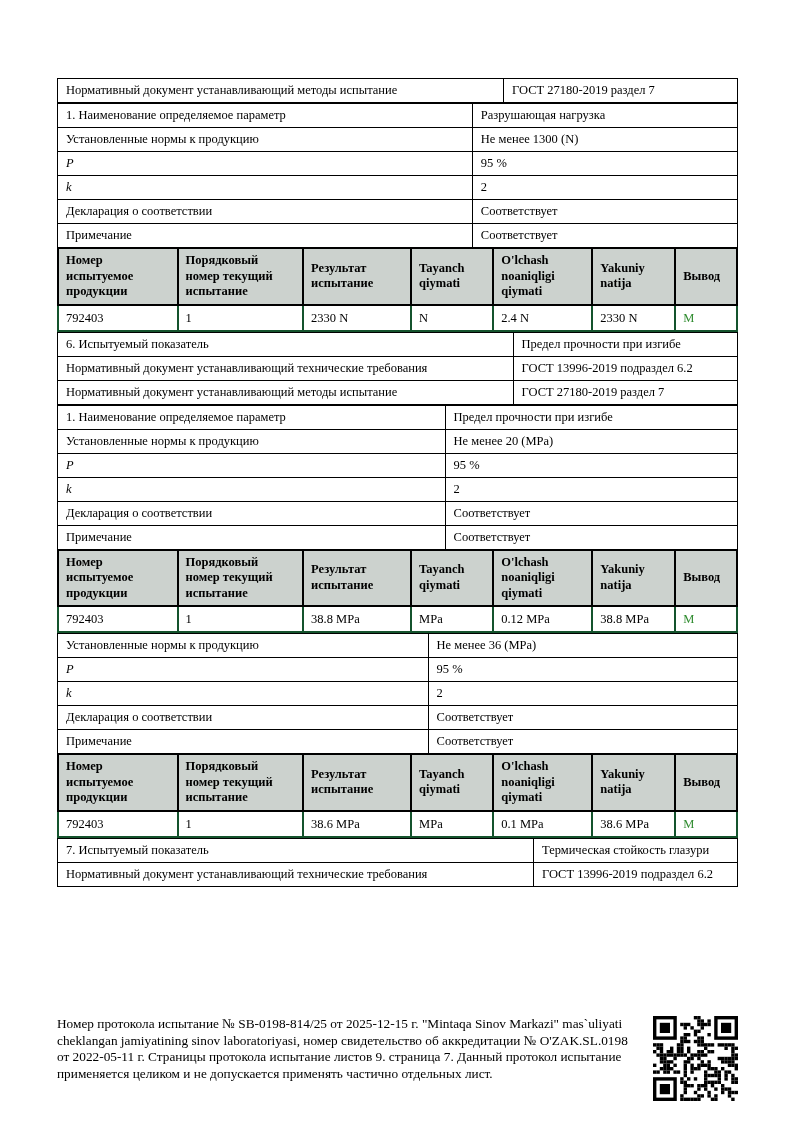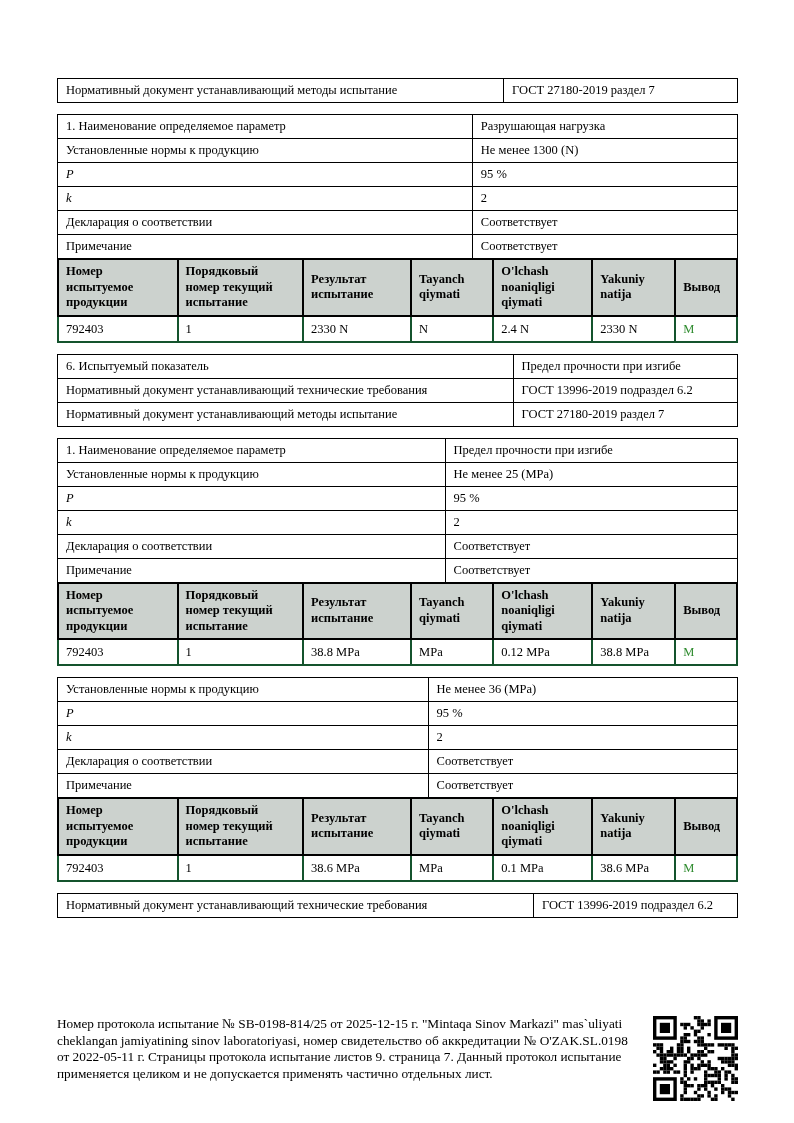--- a/index.html
+++ b/index.html
@@ -11,21 +11,21 @@
   .page { position:relative; width:794px; height:1123px; overflow:hidden; background:#fff; }
   .content { position:absolute; left:57px; top:78px; width:681px; }
 
   table { border-collapse:collapse; width:100%; table-layout:fixed; }
   .kv td {
     border:1px solid #000; padding:3px 8px;
     font-size:12.5px; line-height:17px; vertical-align:middle;
     overflow:hidden;
   }
   .kv { background:#fff; }
-  .gap { margin-bottom:11px; }
+  .gap { }
   .it { font-style:italic; }
 
   .res { margin-top:-1px;border-radius:29px; }
   .res th {
     background:var(--hdr-bg,#ccd2ce); border:2px solid #000; font-weight:bold; text-align:left;
     padding:4px 7px; font-size:12.5px; line-height:15.5px; vertical-align:middle;
   }
   .res td {
     border:2px solid #14532d; padding:4px 7px; font-size:12.5px; line-height:16px;
     vertical-align:middle; background:#fff;
@@ -148,21 +148,21 @@
             <col style="width:57%">
             <col>
           </colgroup>
         <tbody>
             <tr>
               <td>1. Наименование определяемое параметр</td>
               <td>Предел прочности при изгибе</td>
             </tr>
         <tr>
               <td>Установленные нормы к продукцию</td>
-              <td>Не менее 25 (MPa)</td>
+              <td>Не менее 20 (MPa)</td>
             </tr>
         <tr>
               <td class="it">P</td>
               <td>95 %</td>
             </tr>
         <tr>
               <td class="it">k</td>
               <td>2</td>
             </tr>
         <tr>
@@ -269,20 +269,24 @@
       </tbody>
         </table>
     </div>
 
     <table class="kv">
       <colgroup>
           <col style="width:70%">
           <col>
         </colgroup>
       <tbody>
+          <tr>
+            <td>7. Испытуемый показатель</td>
+            <td>Термическая стойкость глазури</td>
+          </tr>
       <tr>
             <td>Нормативный документ устанавливающий технические требования</td>
             <td>ГОСТ 13996-2019 подраздел 6.2</td>
           </tr>
     </tbody>
       </table>
 
   </div>
 
   <div class="footer">

